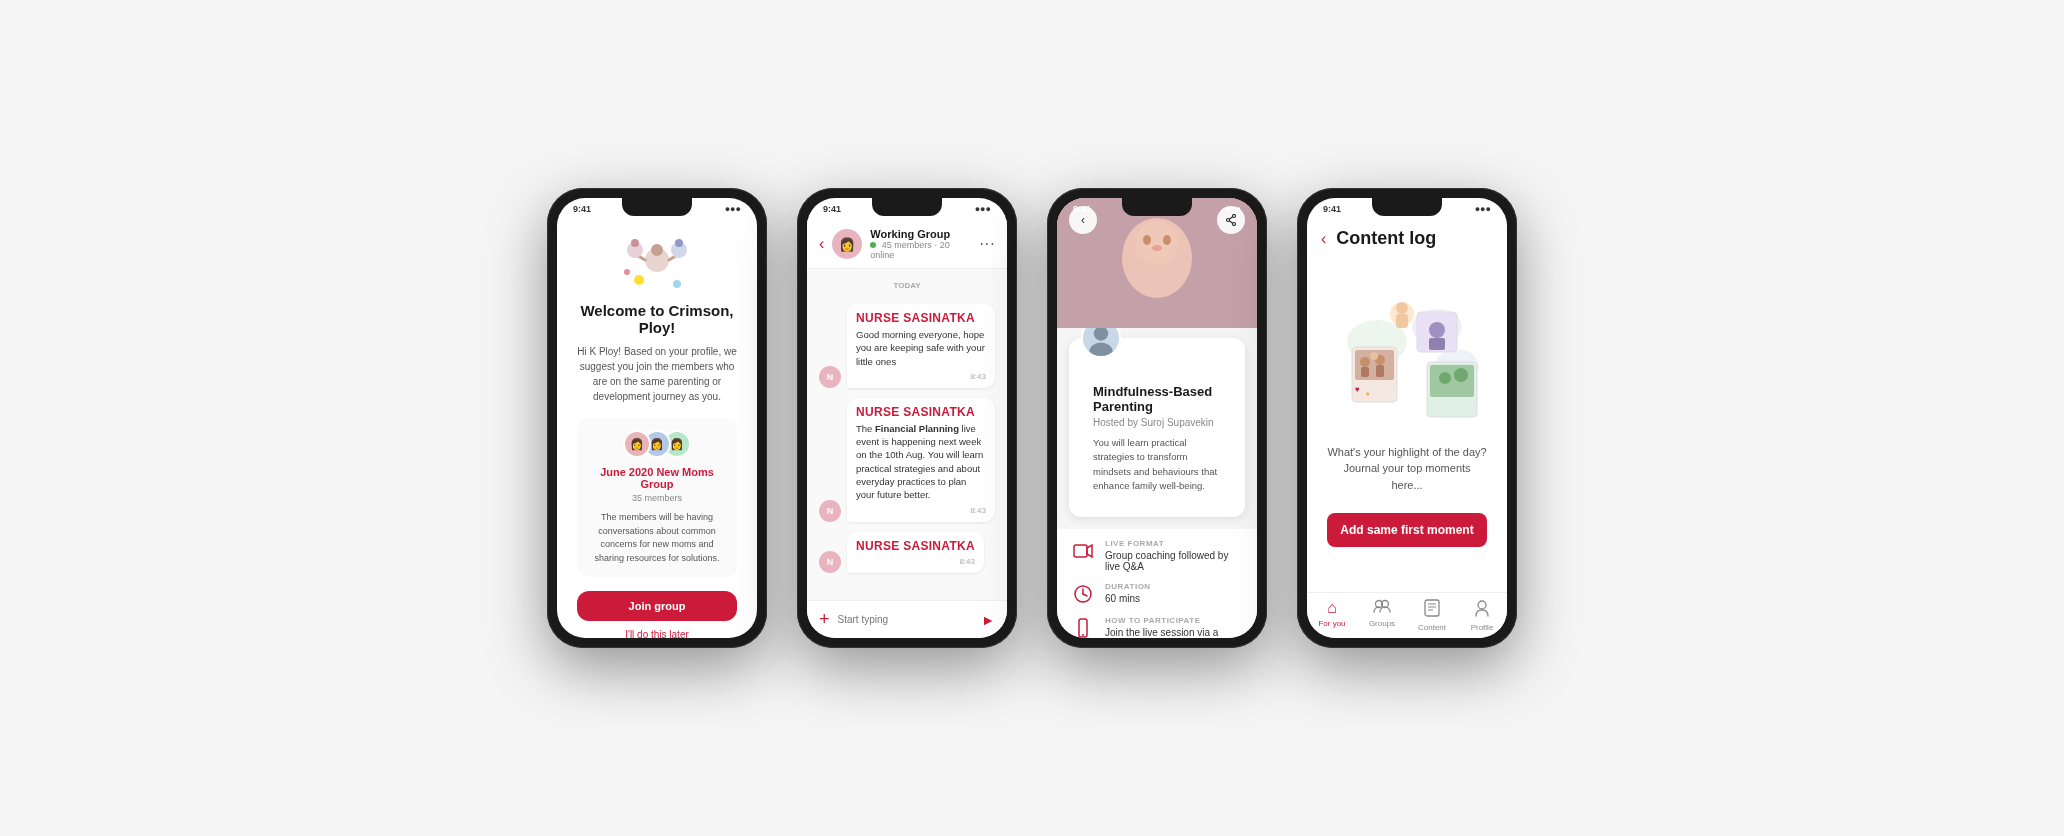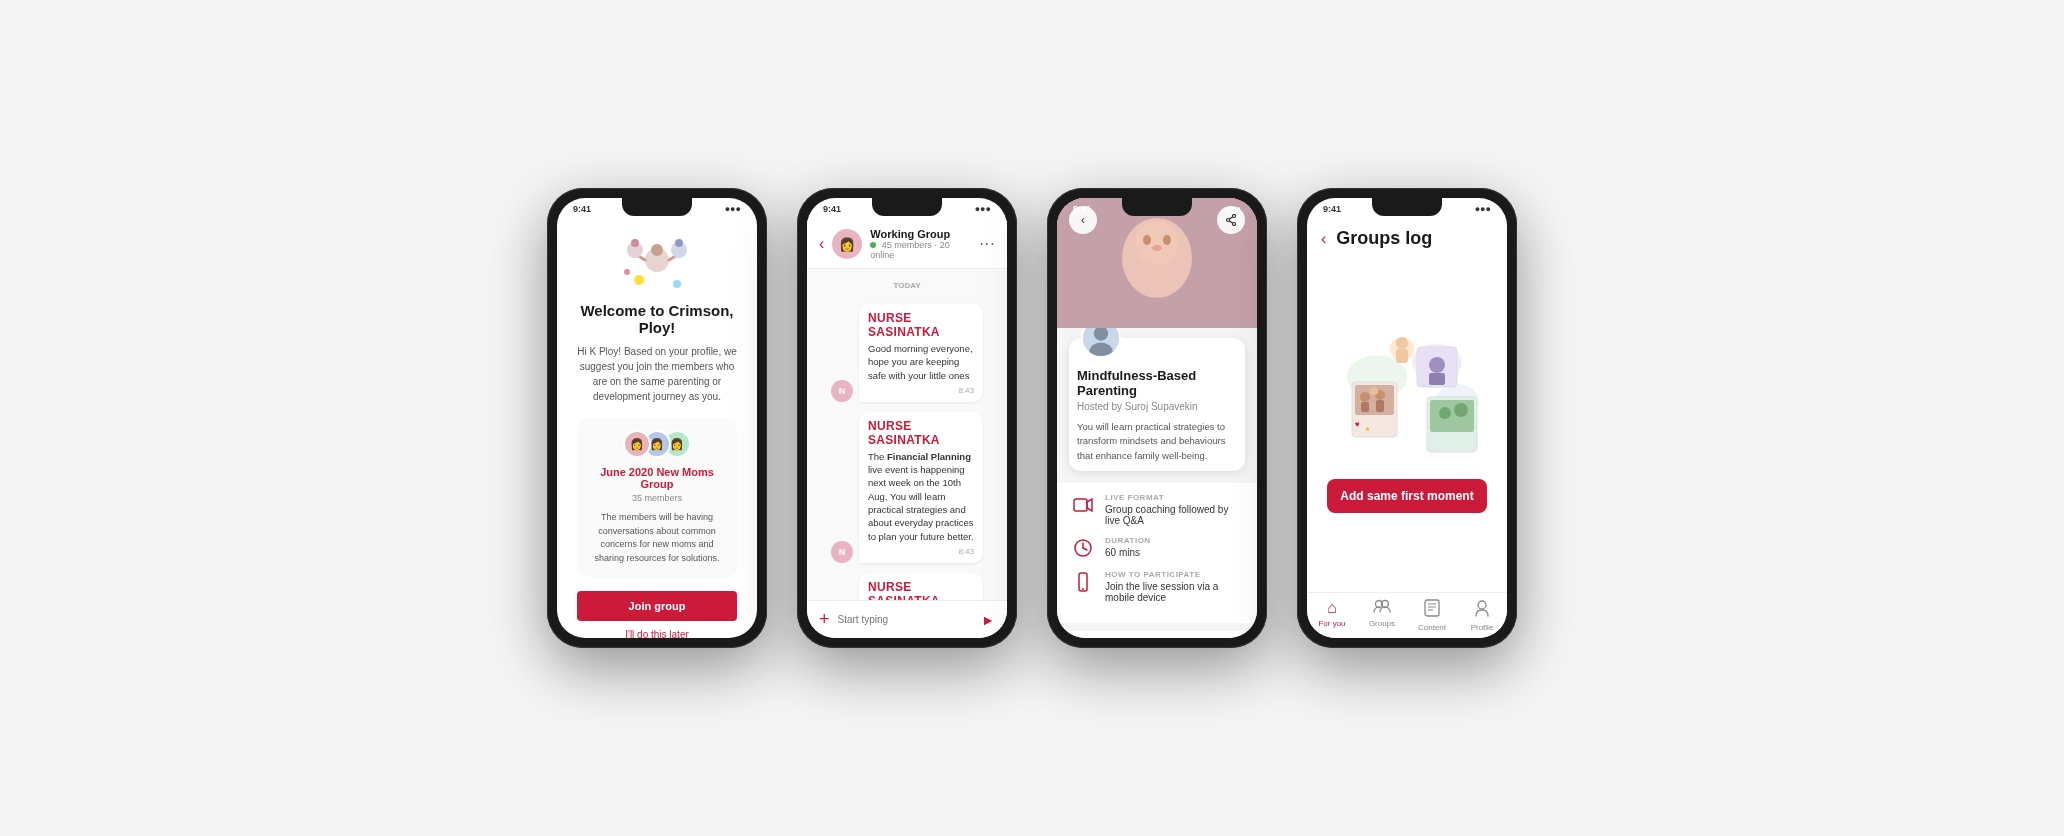--- a/index.html
+++ b/index.html
@@ -120,21 +120,21 @@
     .phone1 .group-desc {
       font-size: 9px;
       color: #555;
       text-align: center;
       line-height: 1.5;
     }
     .phone1 .join-btn {
       background: #cc1a3a;
       color: #fff;
       border: none;
-      border-radius: 4px;
+      border-radius: 12px;
       width: 100%;
       padding: 9px;
       font-size: 11px;
       font-weight: 600;
       cursor: pointer;
       margin-bottom: 8px;
     }
     .phone1 .skip-link {
       font-size: 10px;
       color: #cc1a3a;
@@ -188,21 +188,21 @@
       margin-right: 3px;
     }
     .phone2 .chat-more {
       color: #555;
       font-size: 16px;
       cursor: pointer;
     }
     .phone2 .chat-body {
       flex: 1;
       overflow-y: auto;
-      padding: 8px 24px;
+      padding: 8px 12px;
       background: #f9f9f9;
       display: flex;
       flex-direction: column;
       gap: 10px;
     }
     .phone2 .chat-date {
       text-align: center;
       font-size: 8px;
       color: #aaa;
       margin: 4px 0;
@@ -303,21 +303,21 @@
     }
     .phone3 .event-content {
       flex: 1;
       overflow-y: auto;
       background: #f5f5f5;
     }
     .phone3 .event-card {
       background: #fff;
       margin: -20px 12px 12px;
       border-radius: 12px;
-      padding: 8px;
+      padding: 24px;
       box-shadow: 0 2px 10px rgba(0,0,0,0.1);
       position: relative;
       z-index: 1;
     }
     .phone3 .specialist-avatar {
       position: absolute;
       top: -20px;
       left: 12px;
       width: 40px;
       height: 40px;
@@ -684,21 +684,21 @@
 
   <div class="phone phone4">
     <div class="phone-screen">
       <div class="status-bar">
         <span>9:41</span>
         <span>●●●</span>
       </div>
 
       <div class="moments-header">
         <span class="back-btn">‹</span>
-        <div class="moments-title">Groups log</div>
+        <div class="moments-title">Content log</div>
       </div>
 
       <div class="moments-body">
 
         <div class="illustration-area">
           <svg width="160" height="140" viewBox="0 0 160 140">
 
             <ellipse cx="50" cy="50" rx="30" ry="22" fill="#e8f4e8" opacity="0.8"></ellipse>
             <ellipse cx="110" cy="35" rx="25" ry="18" fill="#f0e8f8" opacity="0.8"></ellipse>
             <ellipse cx="130" cy="75" rx="22" ry="18" fill="#e8f0f8" opacity="0.8"></ellipse>
@@ -723,20 +723,21 @@
             <rect x="103" y="73" width="44" height="32" rx="2" fill="#a0c8a0"></rect>
             <circle cx="118" cy="86" r="6" fill="#70a870"></circle>
             <circle cx="134" cy="83" r="7" fill="#70a870"></circle>
 
             <circle cx="75" cy="22" r="12" fill="#ffe8d0"></circle>
             <circle cx="75" cy="16" r="6" fill="#f0c8a0"></circle>
             <rect x="69" y="22" width="12" height="14" rx="3" fill="#f0c8a0"></rect>
           </svg>
         </div>
 
+        <div class="journal-prompt">What's your highlight of the day?  Journal your top moments here...</div>
 
         <button class="add-moment-btn">Add same first moment</button>
       </div>
 
       <div class="bottom-nav">
         <div class="nav-item active">
           <span class="nav-icon" style="color:#cc1a3a;">⌂</span>
           <span class="nav-label" style="color:#cc1a3a;">For you</span>
         </div>
         <div class="nav-item">

